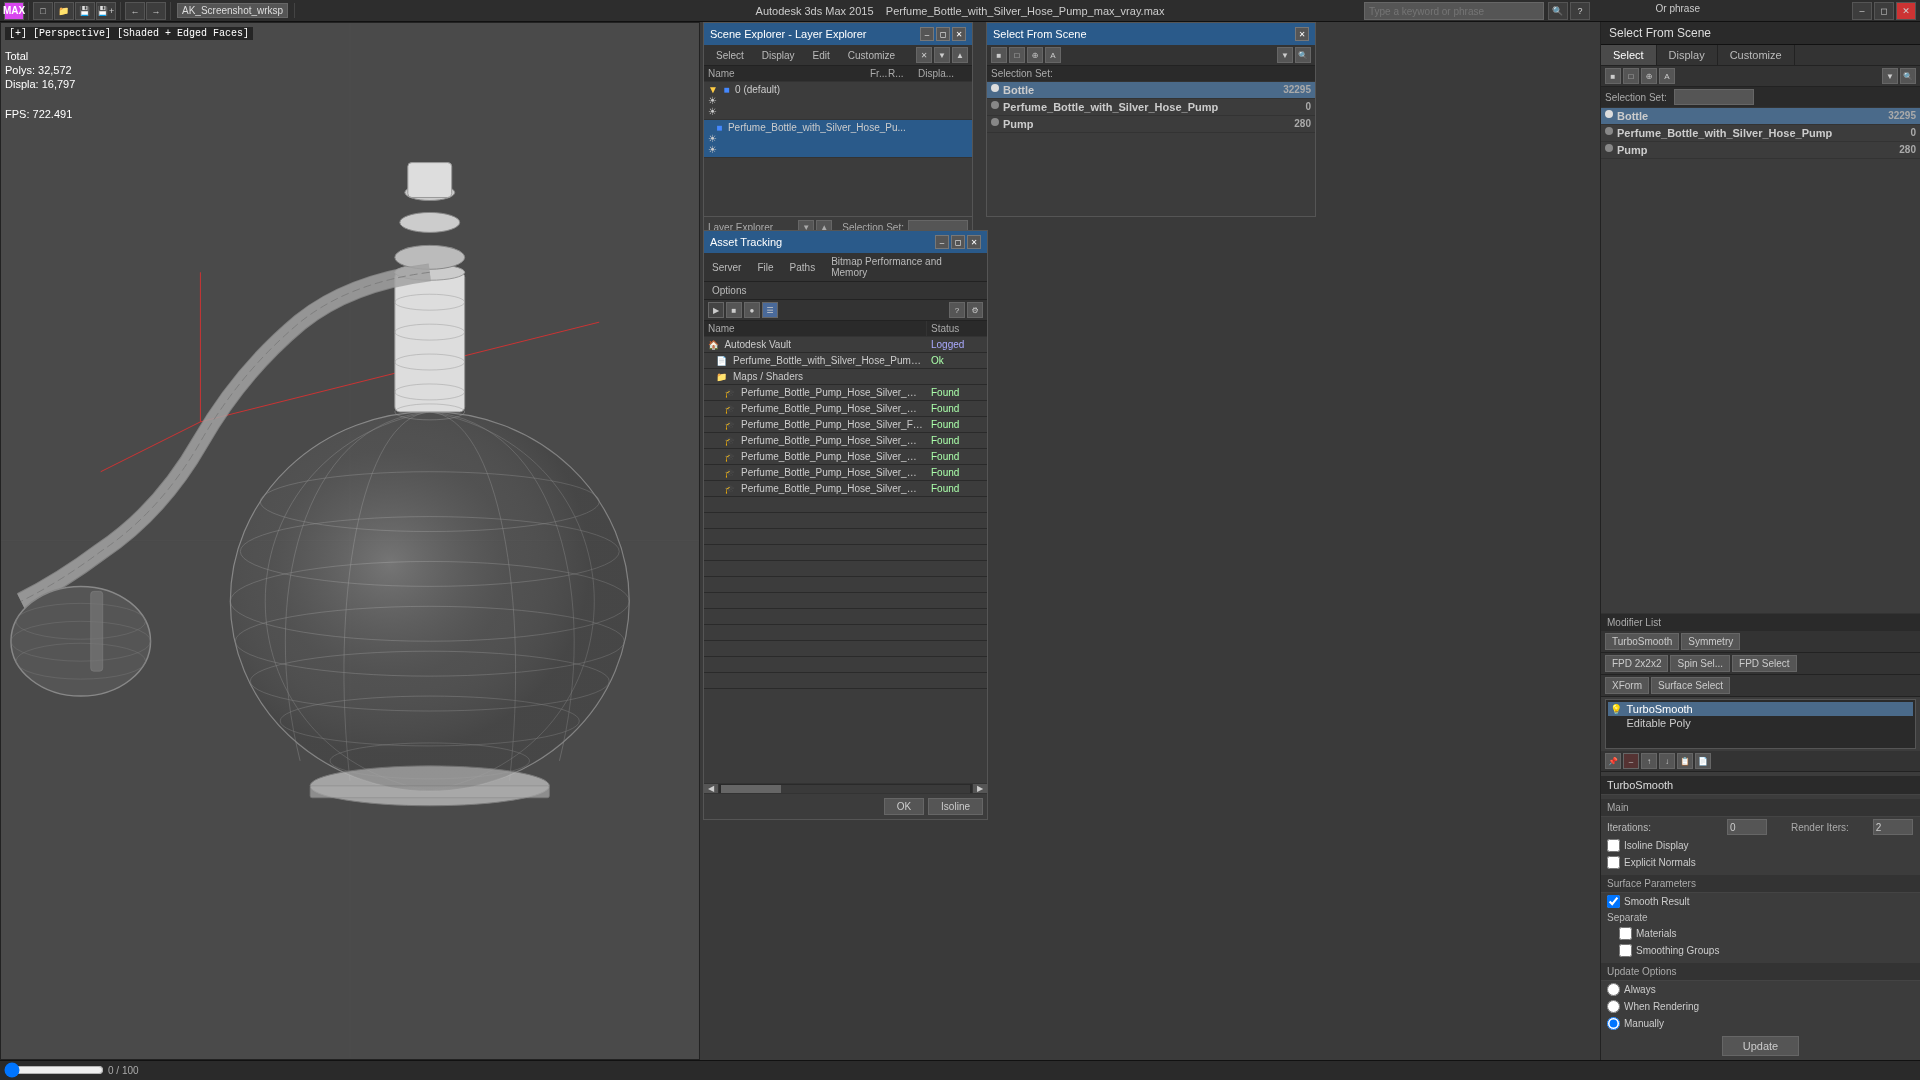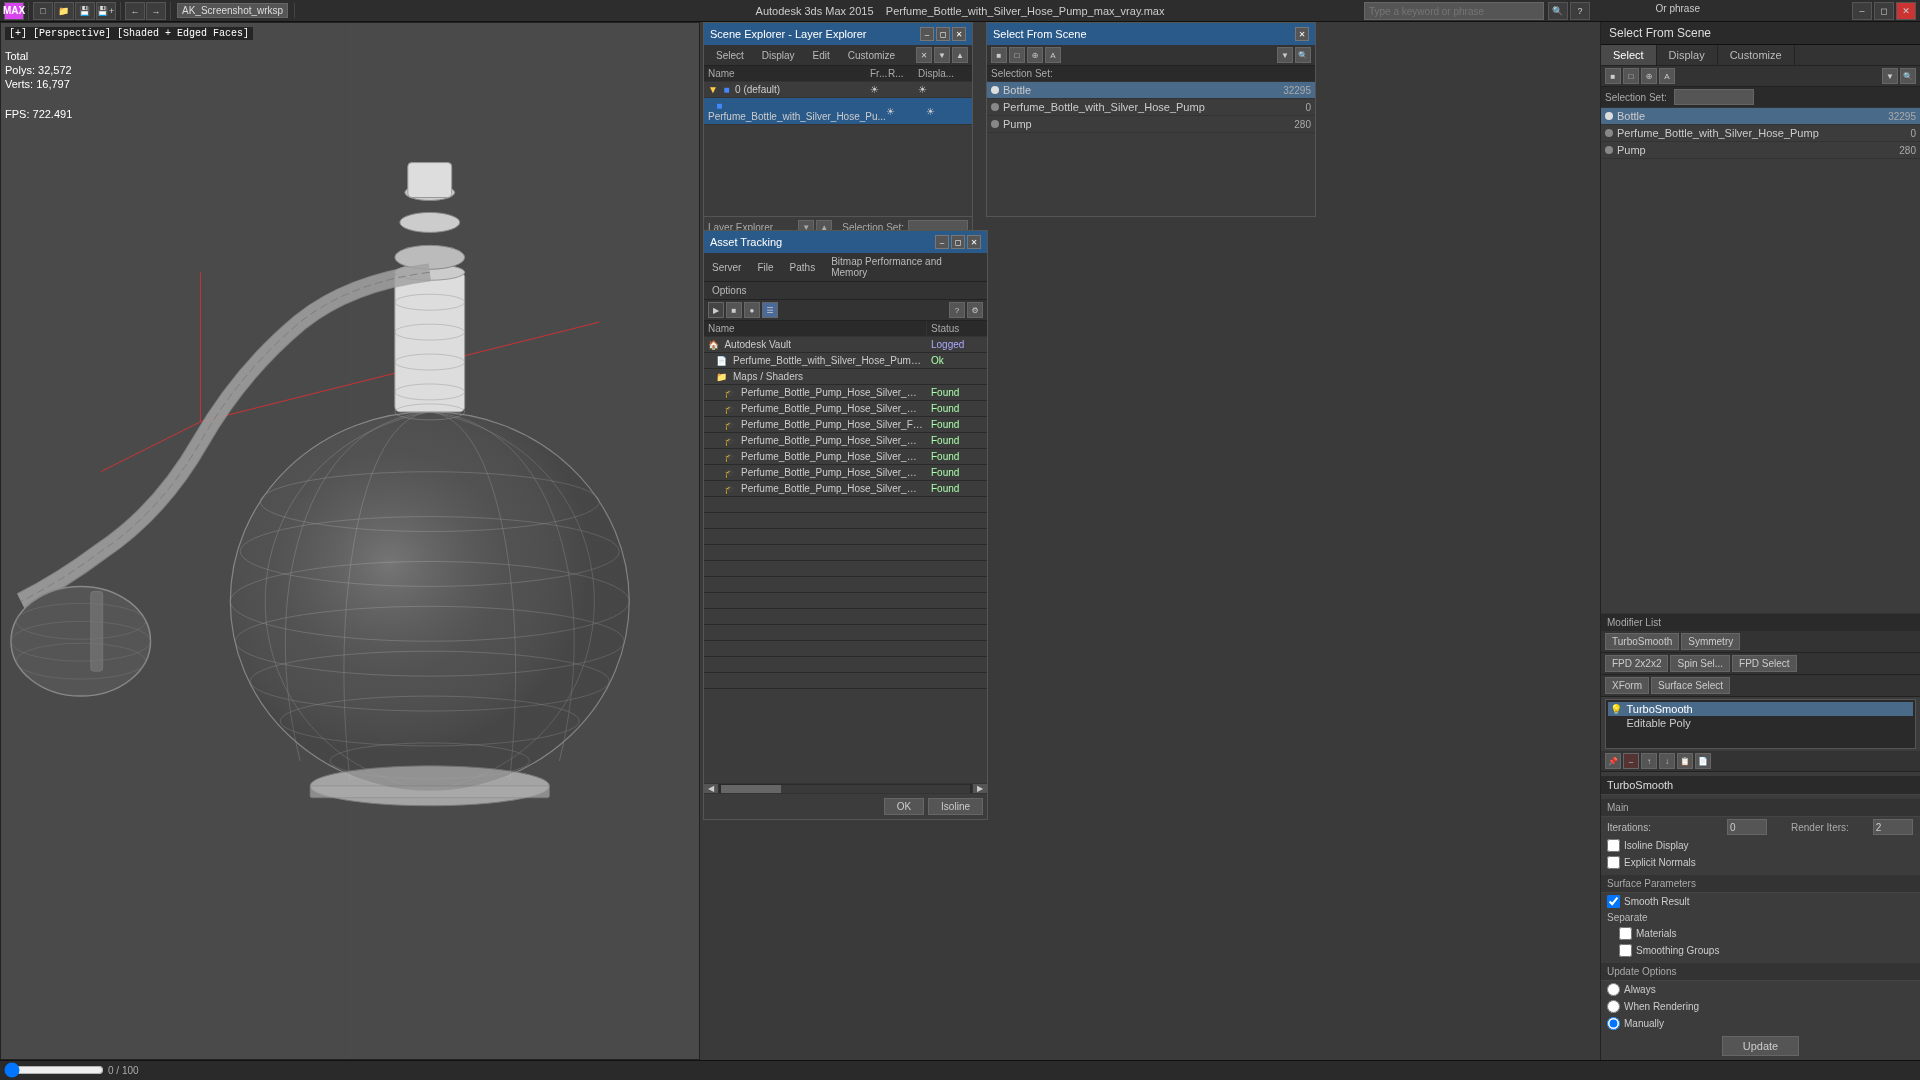--- a/index.html
+++ b/index.html
@@ -81,24 +81,25 @@
     .select-tab.active {
       background: #4a4a4a;
       color: #fff;
     }
     #scene-items {
       flex: 1;
       overflow-y: auto;
     }
     .scene-item {
       display: flex;
-      align-items: center;
+      align-items: flex-start;
       padding: 2px 4px;
       border-bottom: 1px solid #333;
       font-size: 11px;
+      font-weight: bold;
     }
     .scene-item.selected { background: #4a6a8a; }
     .scene-item-name { flex: 1; }
     .scene-item-count {
       color: #aaa;
       font-size: 10px;
       min-width: 50px;
       text-align: right;
     }
     .dot {
@@ -248,24 +249,25 @@
       font-size: 10px;
       color: #aaa;
       border-bottom: 1px solid #333;
     }
     .layer-col-name { flex: 1; }
     .layer-col-fr { width: 18px; }
     .layer-col-r { width: 30px; }
     .layer-col-disp { width: 50px; }
     .layer-row {
       display: flex;
-      align-items: center;
+      align-items: flex-start;
       padding: 2px 4px;
       border-bottom: 1px solid #333;
       font-size: 10px;
+      flex-direction: column;
     }
     .layer-row.selected { background: #2a5a8a; }
 
     
     #select-scene {
       position: absolute;
       top: 22px;
       left: 986px;
       width: 330px;
       height: 195px;
@@ -558,21 +560,21 @@
   </div>
 
   <div id="viewport-info">
     <div class="stat-line">
       <span>Total</span>
     </div>
     <div class="stat-line">
       <span>Polys:</span>&nbsp;<span>32,572</span>
     </div>
     <div class="stat-line">
-      <span>Verts:</span>&nbsp;<span>16,797</span>
+      <span>Displa:</span>&nbsp;<span>16,797</span>
     </div>
     <br>
     <div class="stat-line">
       <span>FPS:</span>&nbsp;<span>722.491</span>
     </div>
   </div>
 </div>
 
 <div id="scene-explorer">
   <div class="window-titlebar">

